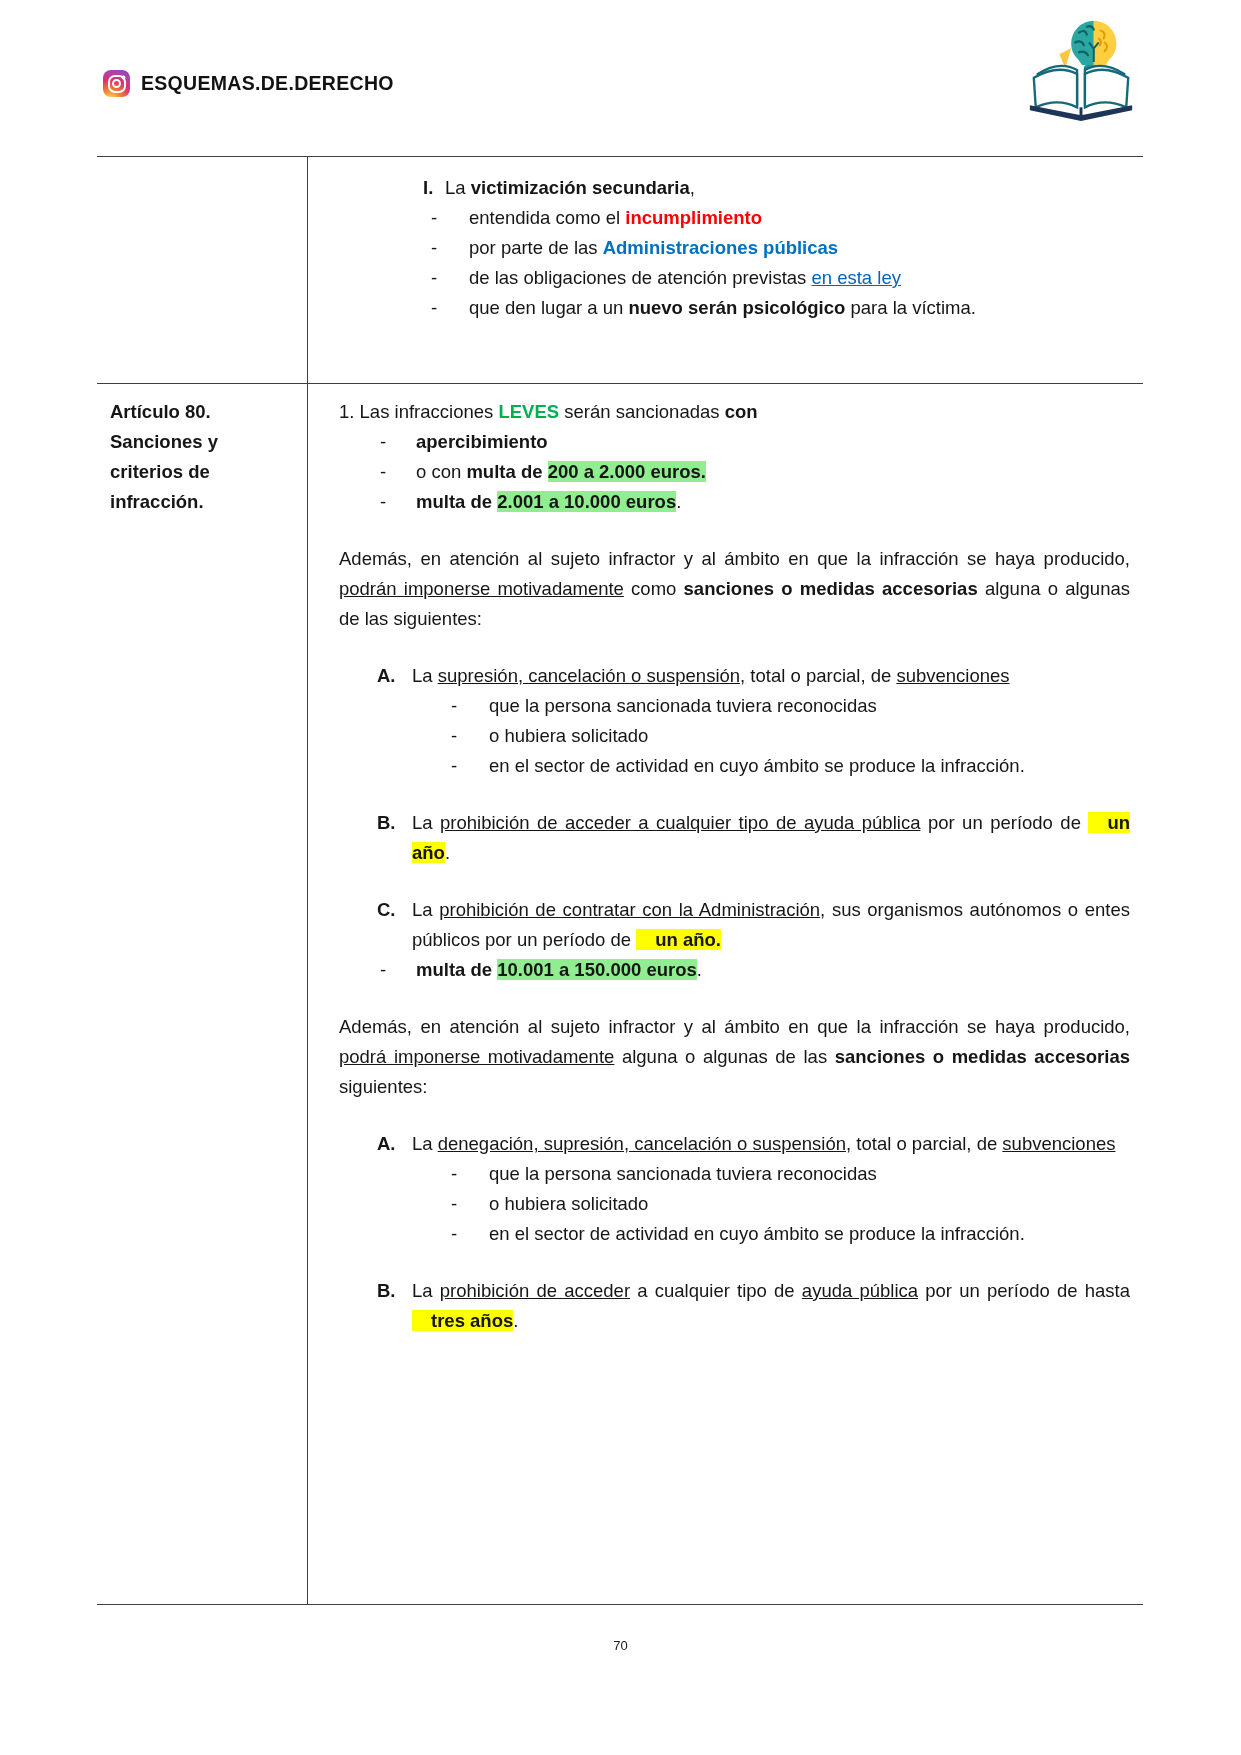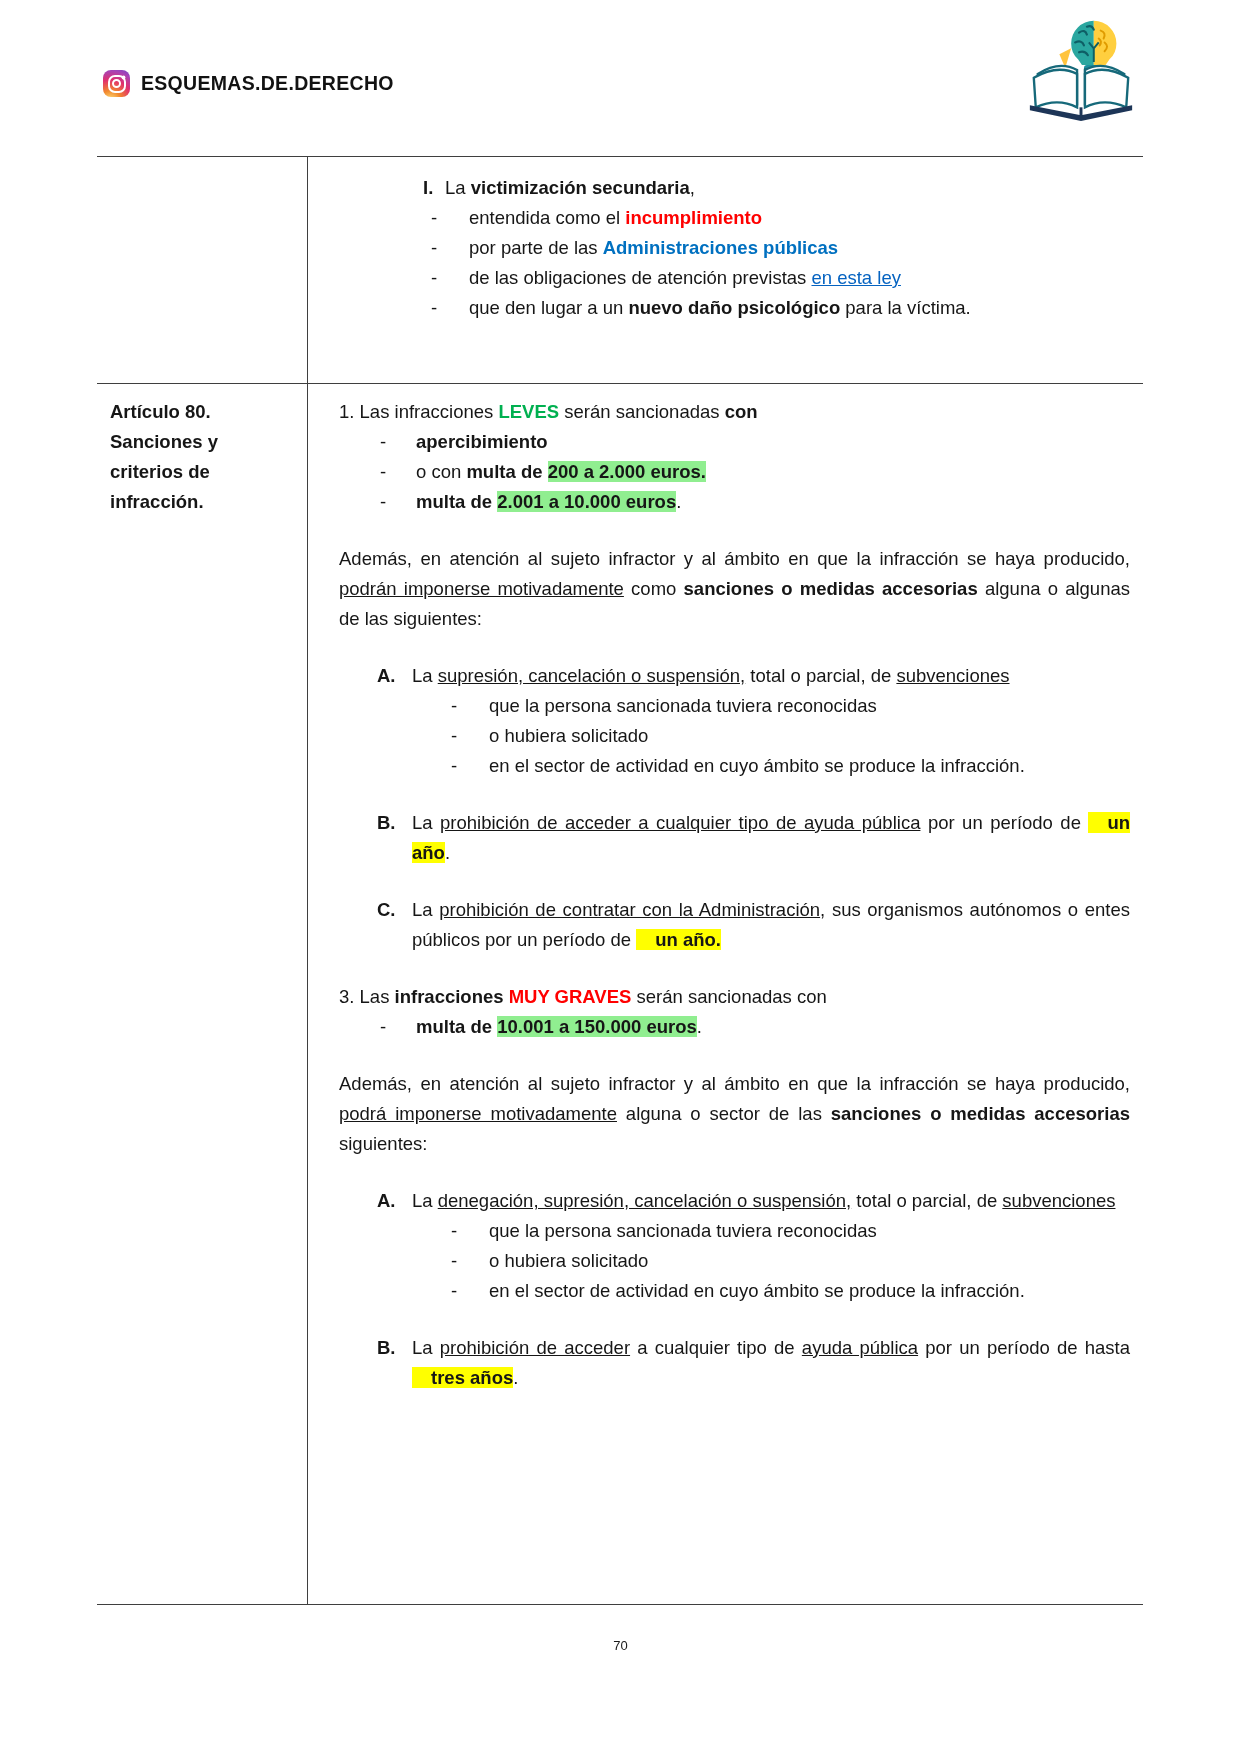--- a/index.html
+++ b/index.html
@@ -118,21 +118,21 @@
           <div class="blk blk-subdash">
             <span class="marker">-</span>
             <div class="btext"><span class="seg">por parte de las </span><span class="seg blue-b">Administraciones públicas</span></div>
           </div>
           <div class="blk blk-subdash">
             <span class="marker">-</span>
             <div class="btext"><span class="seg">de las obligaciones de atención previstas </span><span class="seg link">en esta ley</span></div>
           </div>
           <div class="blk blk-subdash">
             <span class="marker">-</span>
-            <div class="btext"><span class="seg">que den lugar a un </span><span class="seg b">nuevo daño psicológico</span><span class="seg"> para la víctima.</span></div>
+            <div class="btext"><span class="seg">que den lugar a un </span><span class="seg b">nuevo serán psicológico</span><span class="seg"> para la víctima.</span></div>
           </div>
         </div>
     </div>
     <div class="t-row row-2">
       <div class="t-left" id="cell-1-left">
           <div class="left-line">Artículo 80.</div>
           <div class="left-line">Sanciones y</div>
           <div class="left-line">criterios de</div>
           <div class="left-line">infracción.</div>
         </div>
@@ -168,26 +168,25 @@
             <div class="btext"><span class="seg">en el sector de actividad en cuyo ámbito se produce la infracción.</span></div>
           </div>
           <div class="blk blk-letter">
             <span class="marker">B.</span>
             <div class="btext"><span class="seg">La </span><span class="seg u">prohibición de acceder a cualquier tipo de ayuda pública</span><span class="seg"> por un período de </span><span class="seg hl-yellow">un año</span><span class="seg">.</span></div>
           </div>
           <div class="blk blk-letter">
             <span class="marker">C.</span>
             <div class="btext"><span class="seg">La </span><span class="seg u">prohibición de contratar con la Administración</span><span class="seg">, sus organismos autónomos o entes públicos por un período de </span><span class="seg hl-yellow">un año.</span></div>
           </div>
-          <div class="blk blk-num"><span class="seg">3. Las </span><span class="seg b">infracciones</span><span class="seg"> </span><span class="seg red-b">MUY GRAVES</span><span class="seg"> serán sancionadas con</span></div>
           <div class="blk blk-dash">
             <span class="marker">-</span>
             <div class="btext"><span class="seg b">multa de </span><span class="seg hl-green">10.001 a 150.000 euros</span><span class="seg">.</span></div>
           </div>
-          <div class="blk blk-para"><span class="seg">Además, en atención al sujeto infractor y al ámbito en que la infracción se haya producido, </span><span class="seg u">podrá imponerse motivadamente</span><span class="seg"> alguna o sector de las </span><span class="seg b">sanciones o medidas accesorias</span><span class="seg"> siguientes:</span></div>
+          <div class="blk blk-para"><span class="seg">Además, en atención al sujeto infractor y al ámbito en que la infracción se haya producido, </span><span class="seg u">podrá imponerse motivadamente</span><span class="seg"> alguna o algunas de las </span><span class="seg b">sanciones o medidas accesorias</span><span class="seg"> siguientes:</span></div>
           <div class="blk blk-letter">
             <span class="marker">A.</span>
             <div class="btext"><span class="seg">La </span><span class="seg u">denegación, supresión, cancelación o suspensión,</span><span class="seg"> total o parcial, de </span><span class="seg u">subvenciones</span></div>
           </div>
           <div class="blk blk-subdash">
             <span class="marker">-</span>
             <div class="btext"><span class="seg">que la persona sancionada tuviera reconocidas</span></div>
           </div>
           <div class="blk blk-subdash">
             <span class="marker">-</span>

